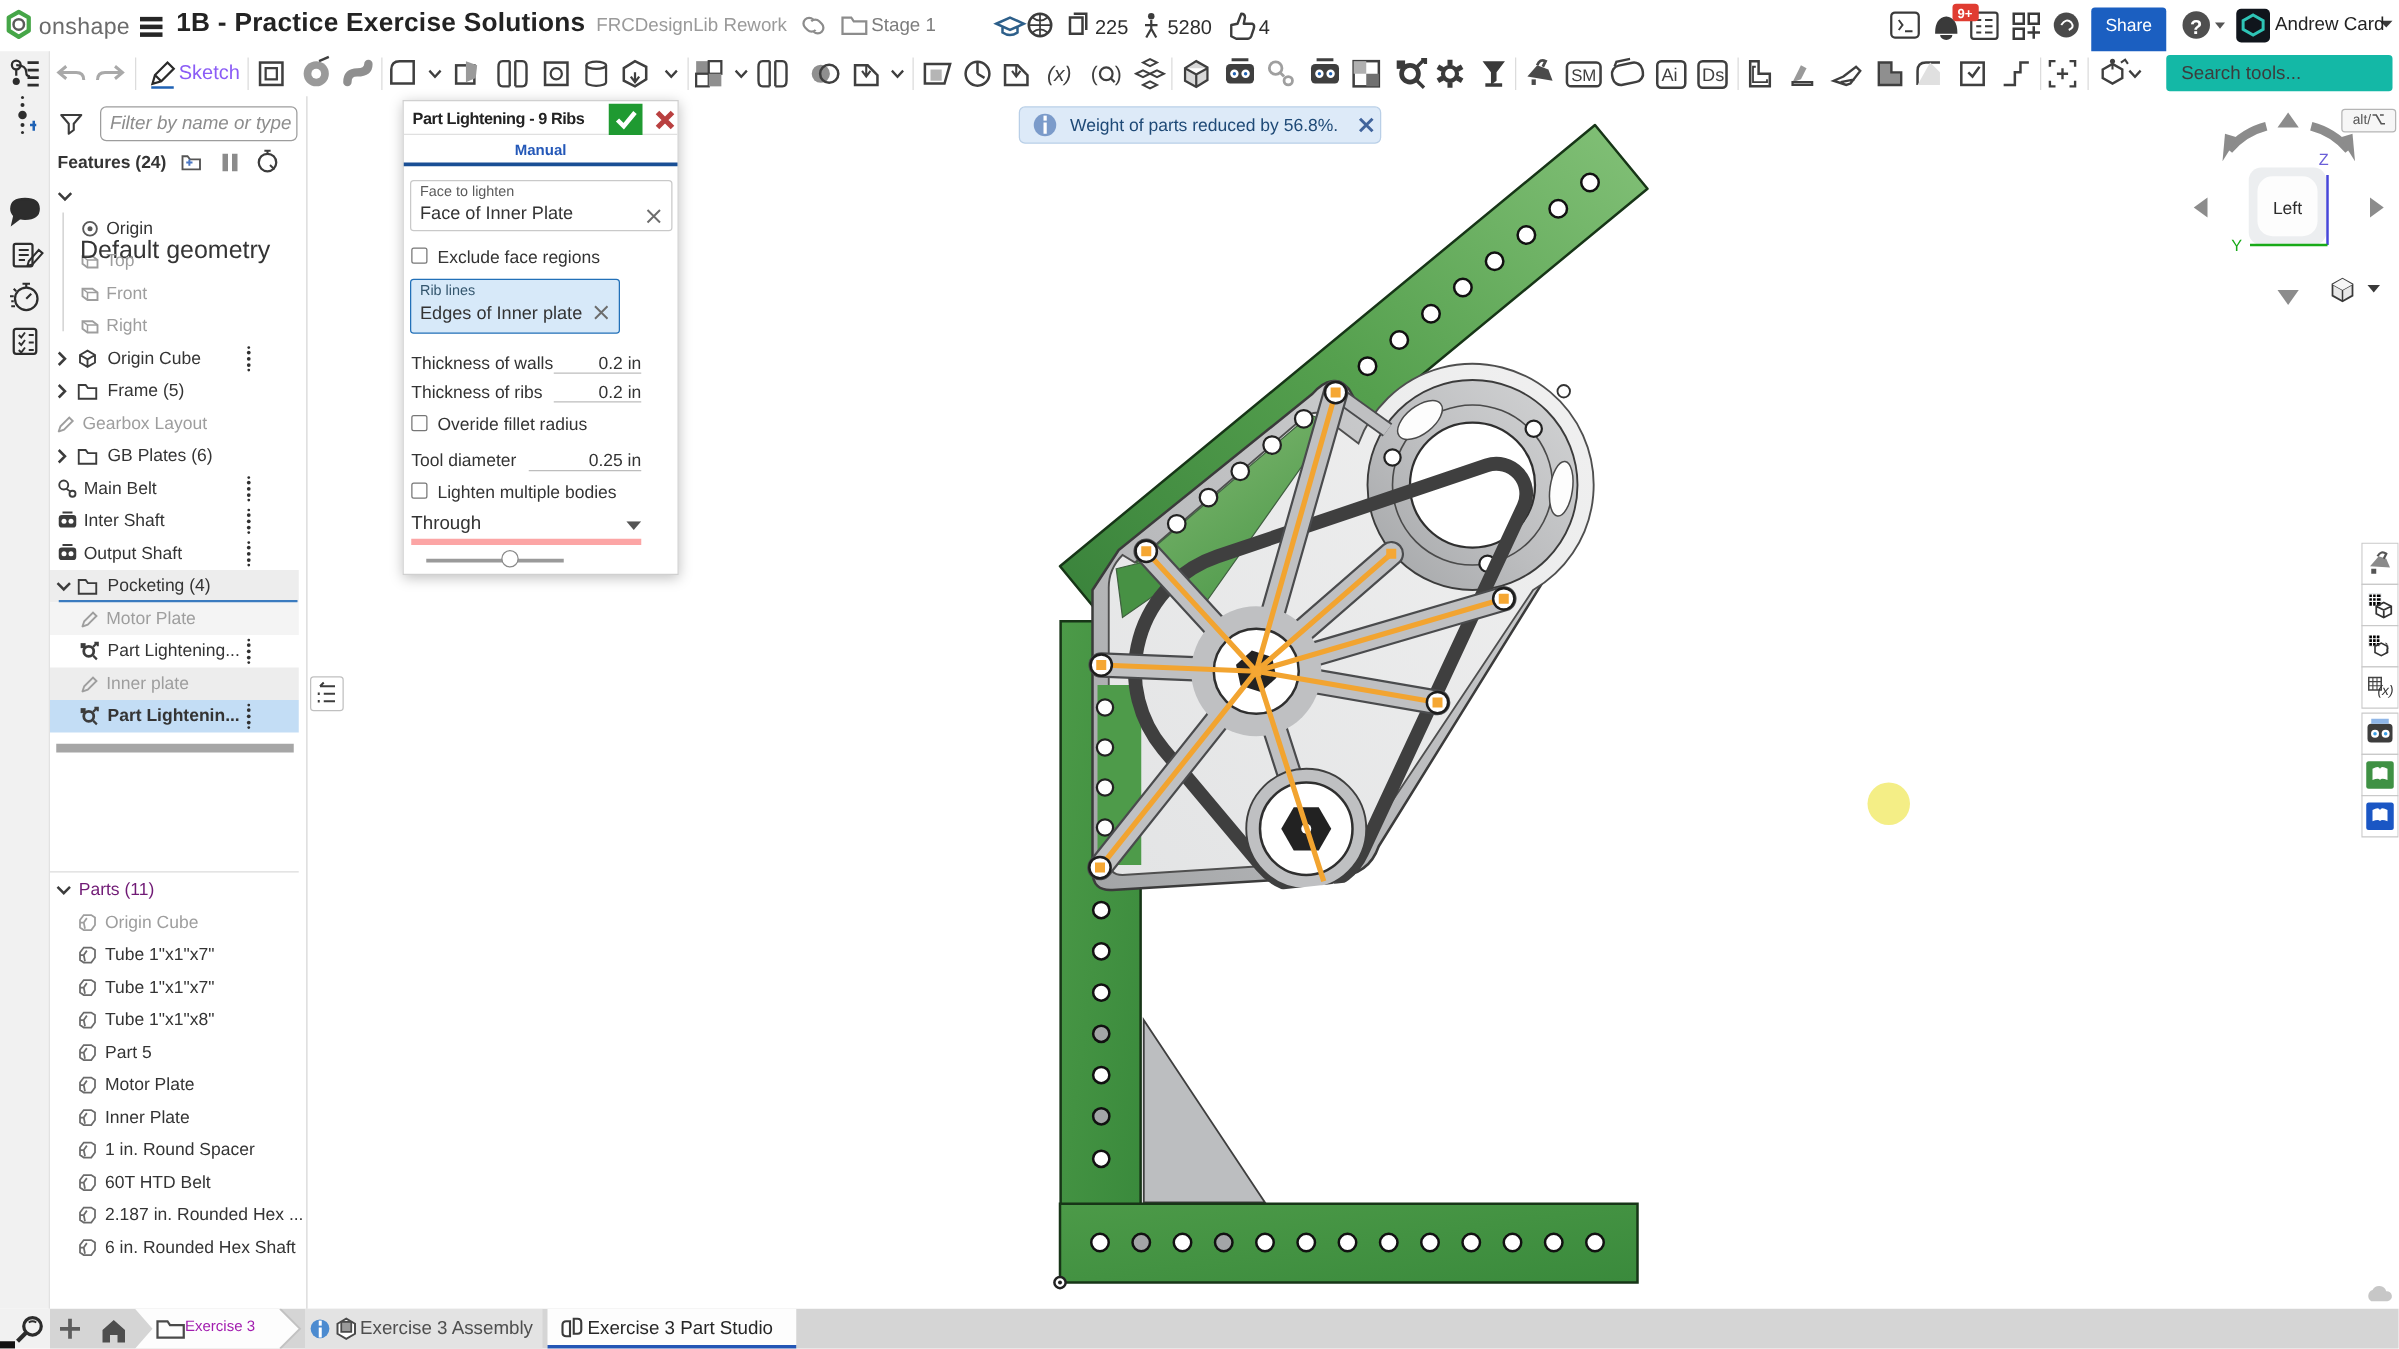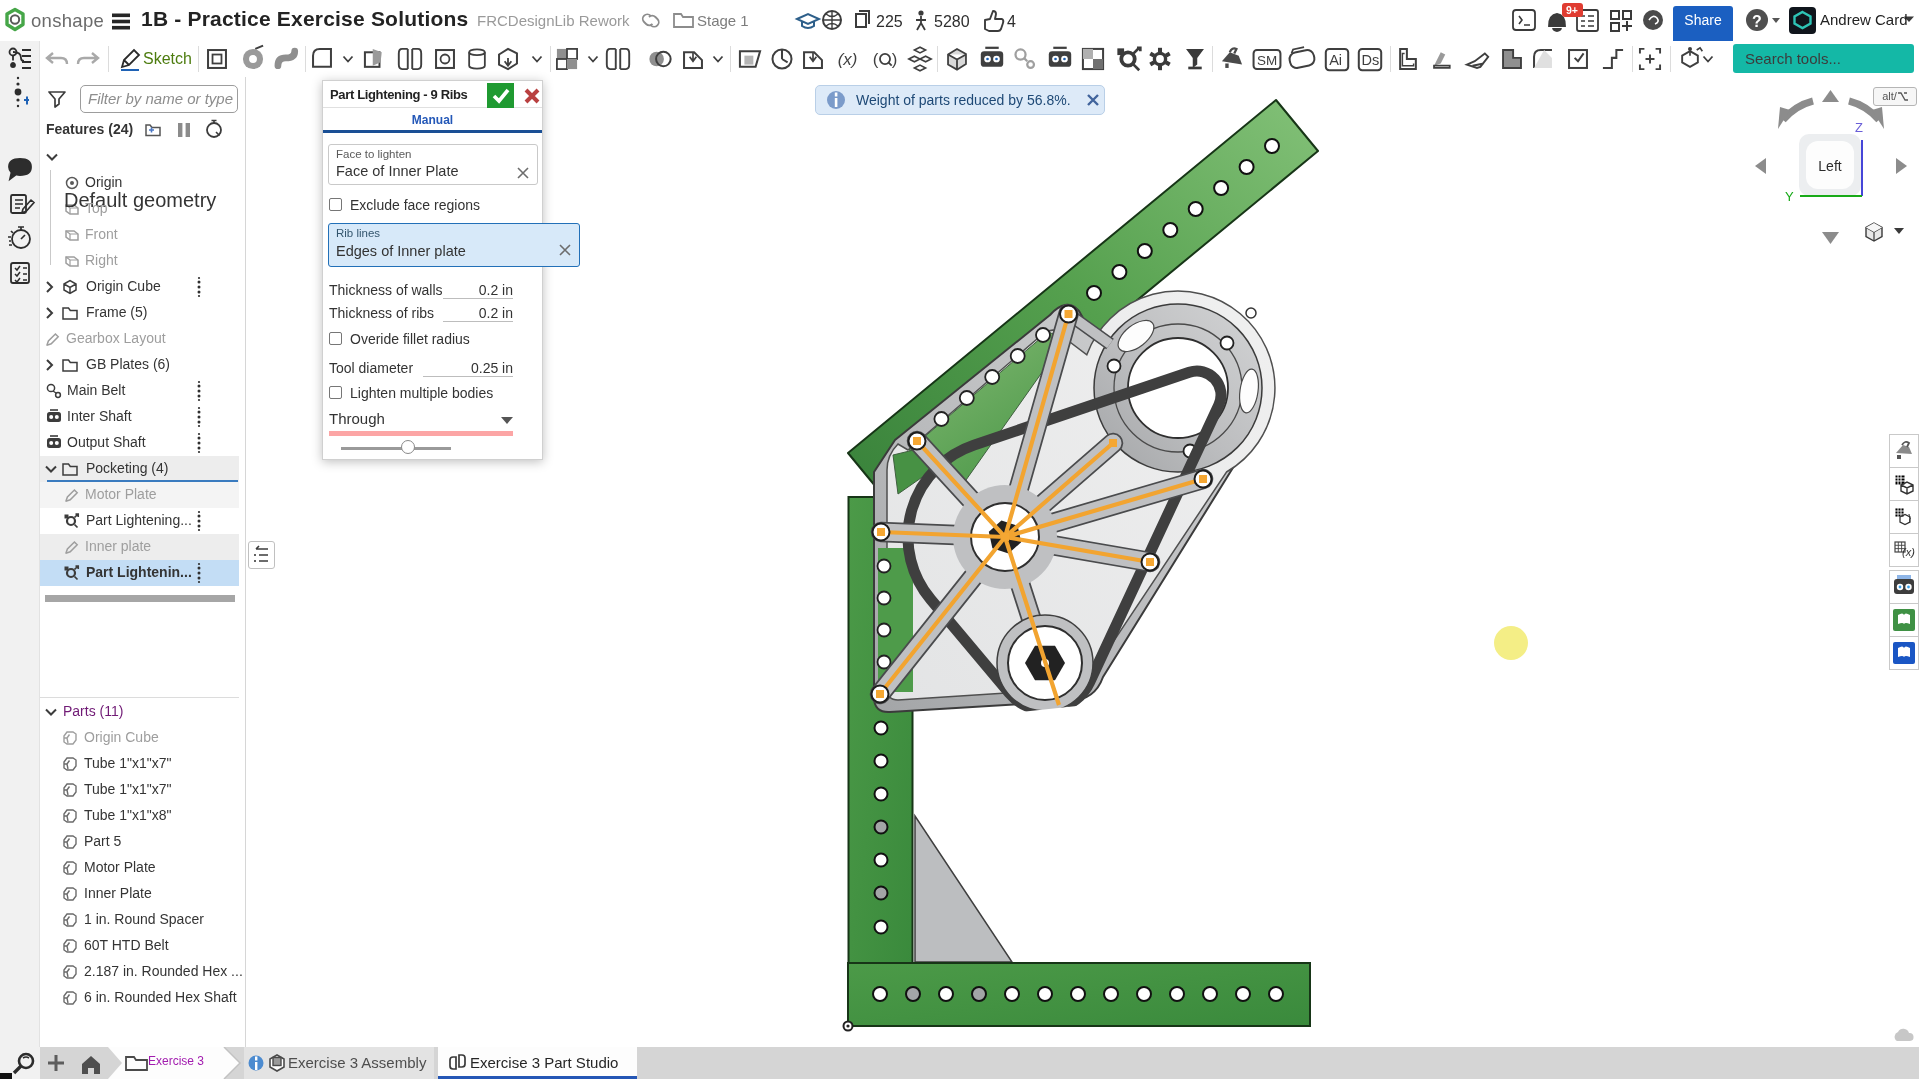--- a/index.html
+++ b/index.html
@@ -13,21 +13,21 @@
 #canvas { position:absolute; left:247px; top:77px; width:1672px; height:970px; background:#fff; }
 #bottombar { position:absolute; left:40px; top:1047px; width:1879px; height:32px; background:#d5d5d5; }
 #cornerbl { position:absolute; left:0; top:1047px; width:40px; height:32px; background:#f1f1f1; }
 
 .tb-title { position:absolute; left:141px; top:7px; font-size:21px; font-weight:bold; color:#232323; letter-spacing:0.2px;}
 .tb-sub { position:absolute; left:477px; top:12px; font-size:15px; color:#9a9a9a; }
 .tb-stage { position:absolute; left:697px; top:12px; font-size:15px; color:#7d7d7d; }
 #sharebtn { position:absolute; left:1673px; top:6px; width:60px; height:46px; background:#1b5fc1; color:#fff;
   font-size:14px; text-align:center; line-height:29px; border-radius:3px; }
 .tb-user { position:absolute; left:1820px; top:11px; font-size:15px; color:#232323; }
-#sketchtxt { position:absolute; left:103px; top:9px; font-size:16px; color:#4d7c0f; }
+#sketchtxt { position:absolute; left:103px; top:9px; font-size:16px; color:#8b5cf6; }
 #searchbox { position:absolute; left:1693px; top:3px; width:181px; height:29px; background:#14b8a6; border-radius:3px; }
 #searchbox .st { position:absolute; left:12px; top:6px; font-size:15px; color:#3c3c3c; }
 .kbd { position:absolute; top:5px; height:19px; border:1px solid #b5b5b5; border-radius:3px; background:#f6f6f6;
   font-size:11px; color:#555; text-align:center; line-height:17px;margin-top:38px; }
 </style>
 </head>
 <body>
 <div id="app">
   <div id="canvas">
   <svg width="1672" height="970" viewBox="247 77 1672 970" style="position:absolute;left:0;top:0">
@@ -245,21 +245,21 @@
     </div>
     <div style="position:absolute;left:5px;top:63px;width:210px;height:41px;border:1px solid #c9c9c9;border-radius:3px;">
       <div style="position:absolute;left:7px;top:3px;font-size:11.5px;color:#5a5a5a;">Face to lighten</div>
       <div style="position:absolute;left:7px;top:18px;font-size:14.5px;color:#333;">Face of Inner Plate</div>
       <svg width="12" height="12" style="position:absolute;right:8px;top:22px;">
           <path d="M1,1 l10,10 M11,1 L1,11" stroke="#6d6d6d" stroke-width="1.6"></path>
         </svg>
     </div>
     <div style="position:absolute;left:6px;top:117px;width:13px;height:13px;border:1.5px solid #767676;border-radius:2px;"></div>
     <div style="position:absolute;left:27px;top:116px;">Exclude face regions</div>
-    <div style="position:absolute;left:5px;top:142px;width:252px;height:44px;border:1.5px solid #2270b8;border-radius:3px;background:#d7e9f9;">
+    <div style="position:absolute;left:5px;top:142px;width:168px;height:44px;border:1.5px solid #2270b8;border-radius:3px;background:#d7e9f9;">
       <div style="position:absolute;left:7px;top:3px;font-size:11.5px;color:#34566e;">Rib lines</div>
       <div style="position:absolute;left:7px;top:19px;font-size:14.5px;color:#333;">Edges of Inner plate</div>
       <svg width="12" height="12" style="position:absolute;right:8px;top:20px;">
           <path d="M1,1 l10,10 M11,1 L1,11" stroke="#6d6d6d" stroke-width="1.6"></path>
         </svg>
     </div>
     <div style="position:absolute;left:6px;top:201px;">Thickness of walls</div>
     <div style="position:absolute;left:120px;top:201px;width:70px;text-align:right;border-bottom:1px solid #bdbdbd;">0.2 in</div>
     <div style="position:absolute;left:6px;top:224px;">Thickness of ribs</div>
     <div style="position:absolute;left:120px;top:224px;width:70px;text-align:right;border-bottom:1px solid #bdbdbd;">0.2 in</div>

